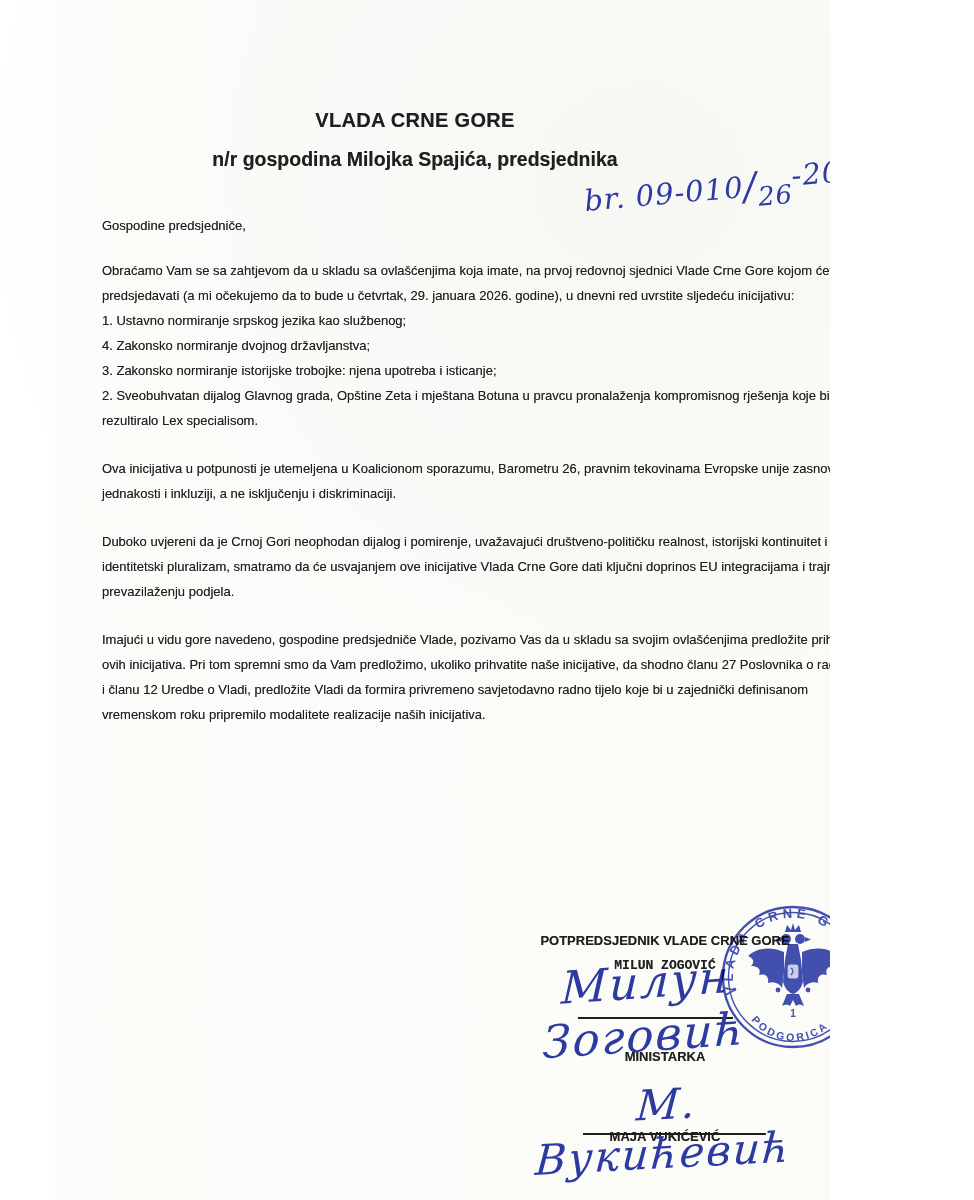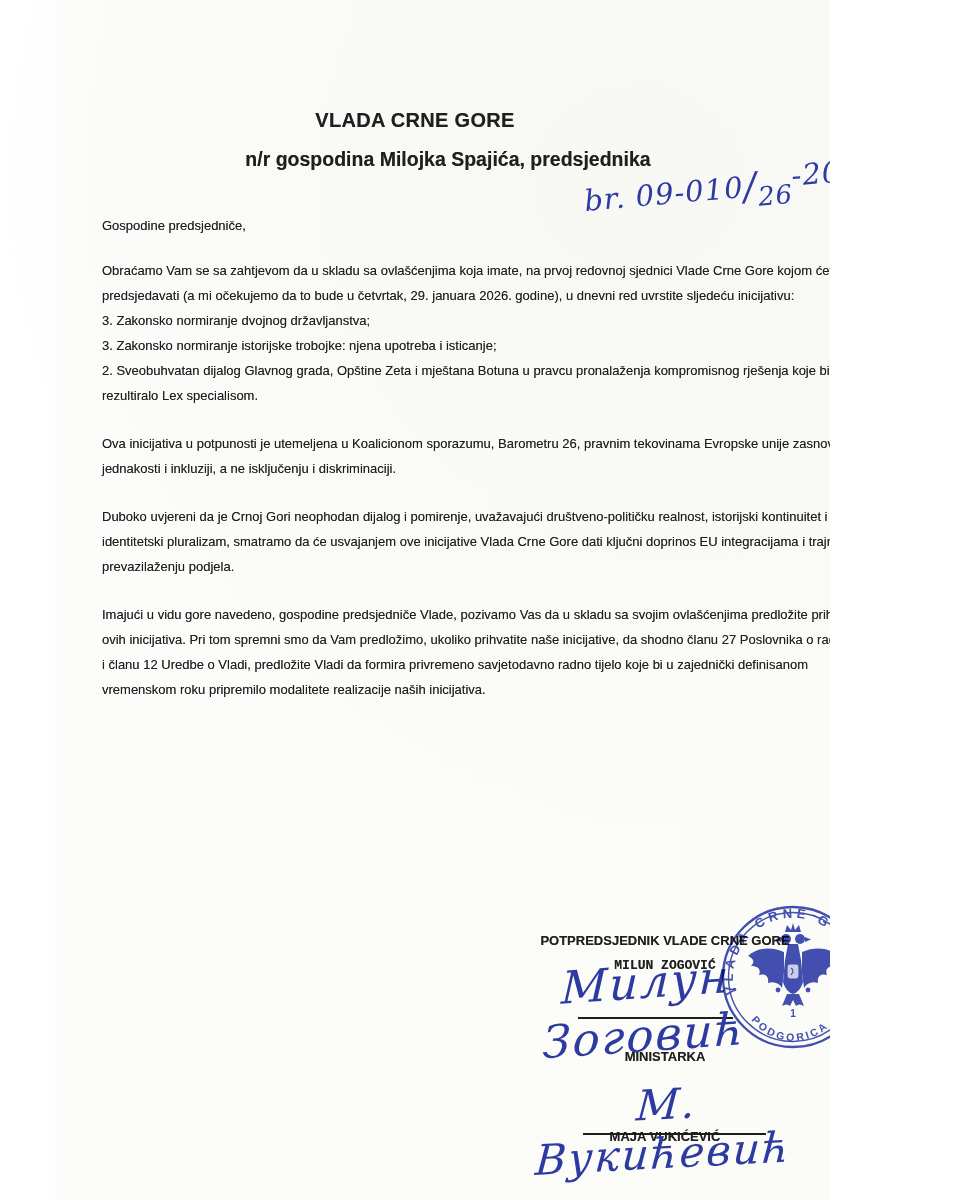--- a/index.html
+++ b/index.html
@@ -10,21 +10,21 @@
       radial-gradient(circle at 75% 15%, rgba(210,210,202,.10), transparent 55%),
       linear-gradient(90deg,#ffffff 0 48px,#fcfcfa 60px,#fbfbf8 100%);
     font-family:"Liberation Sans", sans-serif;
     color:#1f1f1f;
     overflow:hidden;
   }
   .typed{font-size:13px;line-height:25px;text-shadow:0 0 .4px rgba(20,20,20,.55);}
   .bold{font-weight:bold;}
   .center-abs{position:absolute;left:0;width:100%;text-align:center;}
   .title{top:108px;font-size:20px;letter-spacing:.3px;}
-  .attn{top:147px;font-size:19.5px;padding-left:33px;}
+  .attn{top:147px;font-size:19.5px;}
   .salutation{position:absolute;top:213px;left:102px;}
   .body-text{position:absolute;top:258px;left:102px;width:782px;}
   .block{margin:0 0 23px 0;}
   .block div{margin:0;}
   
   .hand{color:#2c3aa2;font-family:"DejaVu Serif", serif;font-style:italic;}
   .ref{
     position:absolute;top:176px;left:584px;
     font-size:29px;letter-spacing:1px;white-space:nowrap;
     transform:rotate(-5deg);transform-origin:left center;
@@ -73,21 +73,22 @@
 
   <div class="ref hand">
     <span>br. 09-010</span><span class="slash">/</span><span class="denom">26</span><span class="suffix">-204</span>
   </div>
 
   <div class="salutation typed">Gospodine predsjedniče,</div>
 
   <div class="body-text typed">
     <div class="block">
       <div>Obraćamo Vam se sa zahtjevom da u skladu sa ovlašćenjima koja imate, na prvoj redovnoj sjednici Vlade Crne Gore kojom ćete predsjedavati (a mi očekujemo da to bude u četvrtak, 29. januara 2026. godine), u dnevni red uvrstite sljedeću inicijativu:</div>
-      <div>3. Zakonsko normiranje dvojnog državljanstva;</div>
+      <div>1. Ustavno normiranje srpskog jezika kao službenog;</div>
+      <div>4. Zakonsko normiranje dvojnog državljanstva;</div>
       <div>3. Zakonsko normiranje istorijske trobojke: njena upotreba i isticanje;</div>
       <div>2. Sveobuhvatan dijalog Glavnog grada, Opštine Zeta i mještana Botuna u pravcu pronalaženja kompromisnog rješenja koje bi rezultiralo Lex specialisom.</div>
     </div>
     <div class="block">Ova inicijativa u potpunosti je utemeljena u Koalicionom sporazumu, Barometru 26, pravnim tekovinama Evropske unije zasnovanim na jednakosti i inkluziji, a ne isključenju i diskriminaciji.</div>
     <div class="block">Duboko uvjereni da je Crnoj Gori neophodan dijalog i pomirenje, uvažavajući društveno-političku realnost, istorijski kontinuitet i identitetski pluralizam, smatramo da će usvajanjem ove inicijative Vlada Crne Gore dati ključni doprinos EU integracijama i trajnom prevazilaženju podjela.</div>
     <div class="block">Imajući u vidu gore navedeno, gospodine predsjedniče Vlade, pozivamo Vas da u skladu sa svojim ovlašćenjima predložite prihvatanje ovih inicijativa. Pri tom spremni smo da Vam predložimo, ukoliko prihvatite naše inicijative, da shodno članu 27 Poslovnika o radu Vlade i članu 12 Uredbe o Vladi, predložite Vladi da formira privremeno savjetodavno radno tijelo koje bi u zajednički definisanom vremenskom roku pripremilo modalitete realizacije naših inicijativa.</div>
   </div>
 
   <div class="sig-center sig-vpm-title typed bold">POTPREDSJEDNIK VLADE CRNE GORE</div>
   <div class="sig-center sig-vpm-name typed bold">MILUN ZOGOVIĆ</div>

